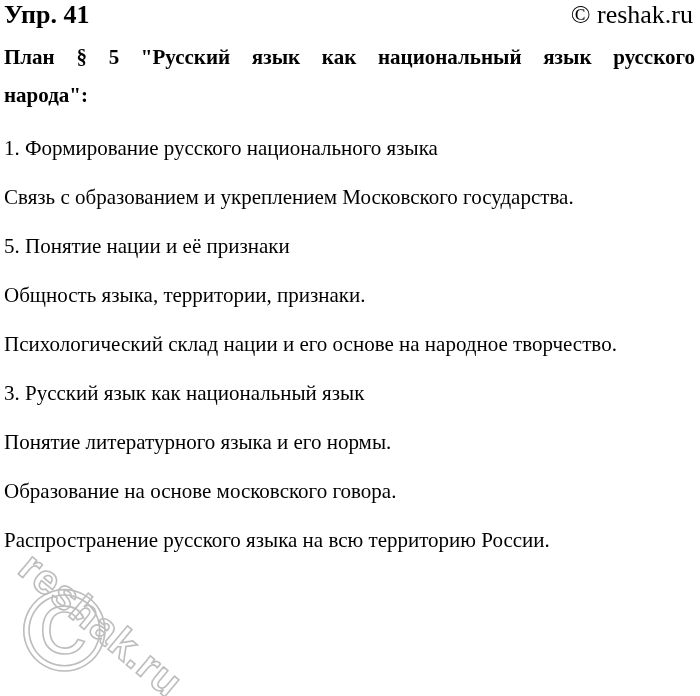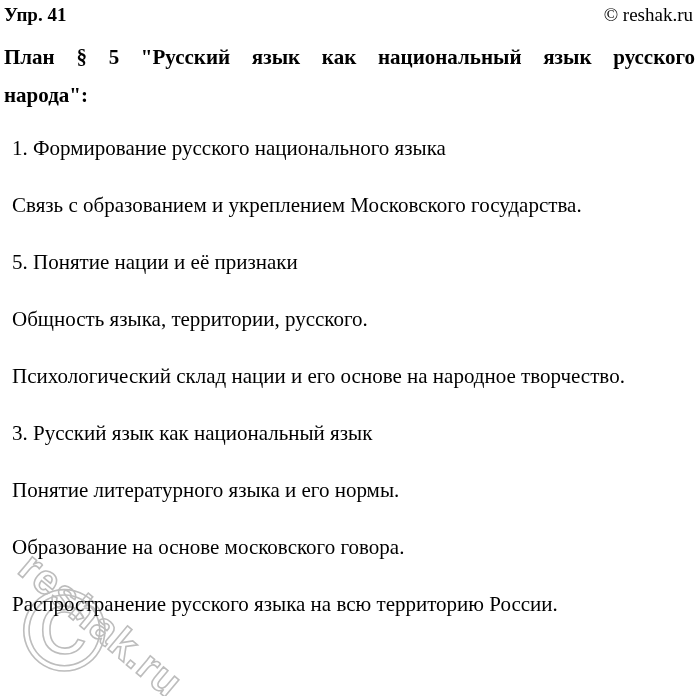--- a/index.html
+++ b/index.html
@@ -25,21 +25,21 @@
   .page {
     position: relative;
     z-index: 1;
     padding: 0 5px 0 4px;
   }
 
   .topbar {
     display: flex;
     justify-content: space-between;
     align-items: flex-start;
-    font-size: 19px;
+    font-size: 26px;
     line-height: 30px;
     height: 32px;
   }
   .ex-label { font-weight: bold; }
   .copyright { font-weight: normal; padding-right: 2px; }
 
   .heading {
     font-weight: bold;
     font-size: 21px;
     margin-top: 6px;
@@ -47,21 +47,21 @@
   .heading .hline { line-height: 38px; }
 
   .jfull {
     text-align: justify;
     text-align-last: justify;
     text-justify: inter-word;
   }
 
   .content { margin-top: 10px; }
   .content p {
-    margin: 8px;
+    margin: 0;
     font-size: 21px;
     line-height: 49px;
     white-space: nowrap;
   }
   .content p.jfull { white-space: normal; }
 </style>
 </head>
 <body>
 
 <div class="watermark">
@@ -80,21 +80,21 @@
 
   <div class="heading">
     <div class="hline jfull">План § 5 "Русский язык как национальный язык русского</div>
     <div class="hline">народа":</div>
   </div>
 
   <div class="content">
     <p>1. Формирование русского национального языка</p>
     <p>Связь с образованием и укреплением Московского государства.</p>
     <p>5. Понятие нации и её признаки</p>
-    <p>Общность языка, территории, русского.</p>
+    <p>Общность языка, территории, признаки.</p>
     <p>Психологический склад нации и его основе на народное творчество.</p>
     <p>3. Русский язык как национальный язык</p>
     <p>Понятие литературного языка и его нормы.</p>
     <p>Образование на основе московского говора.</p>
     <p>Распространение русского языка на всю территорию России.</p>
   </div>
 
 </div>
 
 </body></html>

